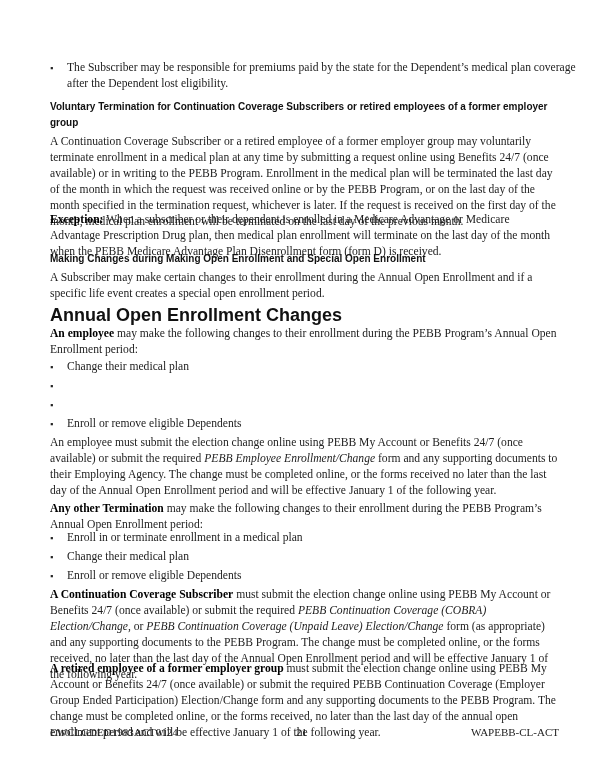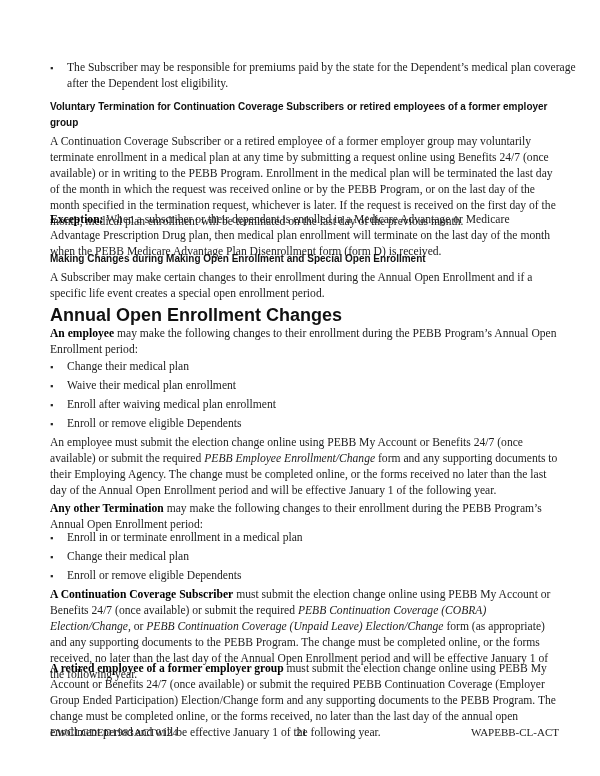--- a/index.html
+++ b/index.html
@@ -37,22 +37,22 @@
 
   <h2 class="abs h2" style="top:251px;">Making Changes during Making Open Enrollment and Special Open Enrollment</h2>
 
   <p class="abs serif" style="top:270px;">A Subscriber may make certain changes to their enrollment during the Annual Open Enrollment and if a specific life event creates a special open enrollment period.</p>
 
   <h3 class="abs h3" style="top:307px;">Annual Open Enrollment Changes</h3>
 
   <p class="abs serif" style="top:326px;"><b>An employee</b><span> may make the following changes to their enrollment during the PEBB Program’s Annual Open Enrollment period:</span></p>
 
   <div class="abs serif bullet" style="top:359px;"><span class="dot">▪</span><span>Change their medical plan</span></div>
-  <div class="abs serif bullet" style="top:378px;"><span class="dot">▪</span><span>Waive their medical plan enrollment</span></div>
-  <div class="abs serif bullet" style="top:397px;"><span class="dot">▪</span><span>Enroll after waiving medical plan enrollment</span></div>
+  <div class="abs serif bullet" style="top:378px;"><span class="dot">▪</span></div>
+  <div class="abs serif bullet" style="top:397px;"><span class="dot">▪</span></div>
   <div class="abs serif bullet" style="top:416px;"><span class="dot">▪</span><span>Enroll or remove eligible Dependents</span></div>
 
   <p class="abs serif" style="top:435px;"><span>An employee must submit the election change online using PEBB My Account or Benefits 24/7 (once available) or submit the required </span><i>PEBB Employee Enrollment/Change</i><span> form and any supporting documents to their Employing Agency. The change must be completed online, or the forms received no later than the last day of the Annual Open Enrollment period and will be effective January 1 of the following year.</span></p>
 
   <p class="abs serif" style="top:501px;"><b>Any other Termination</b><span> may make the following changes to their enrollment during the PEBB Program’s Annual Open Enrollment period:</span></p>
 
   <div class="abs serif bullet" style="top:530px;"><span class="dot">▪</span><span>Enroll in or terminate enrollment in a medical plan</span></div>
   <div class="abs serif bullet" style="top:549px;"><span class="dot">▪</span><span>Change their medical plan</span></div>
   <div class="abs serif bullet" style="top:568px;"><span class="dot">▪</span><span>Enroll or remove eligible Dependents</span></div>
 

